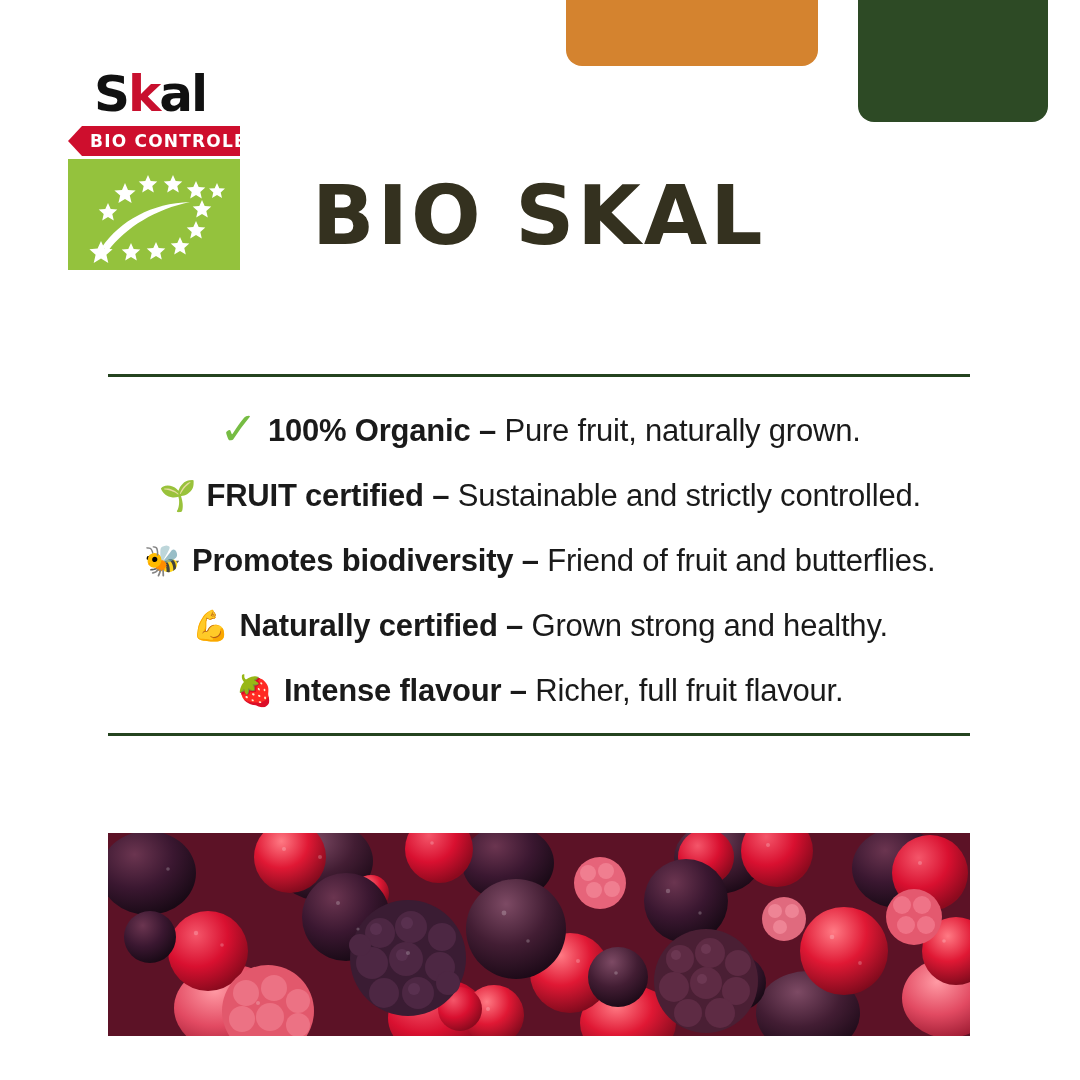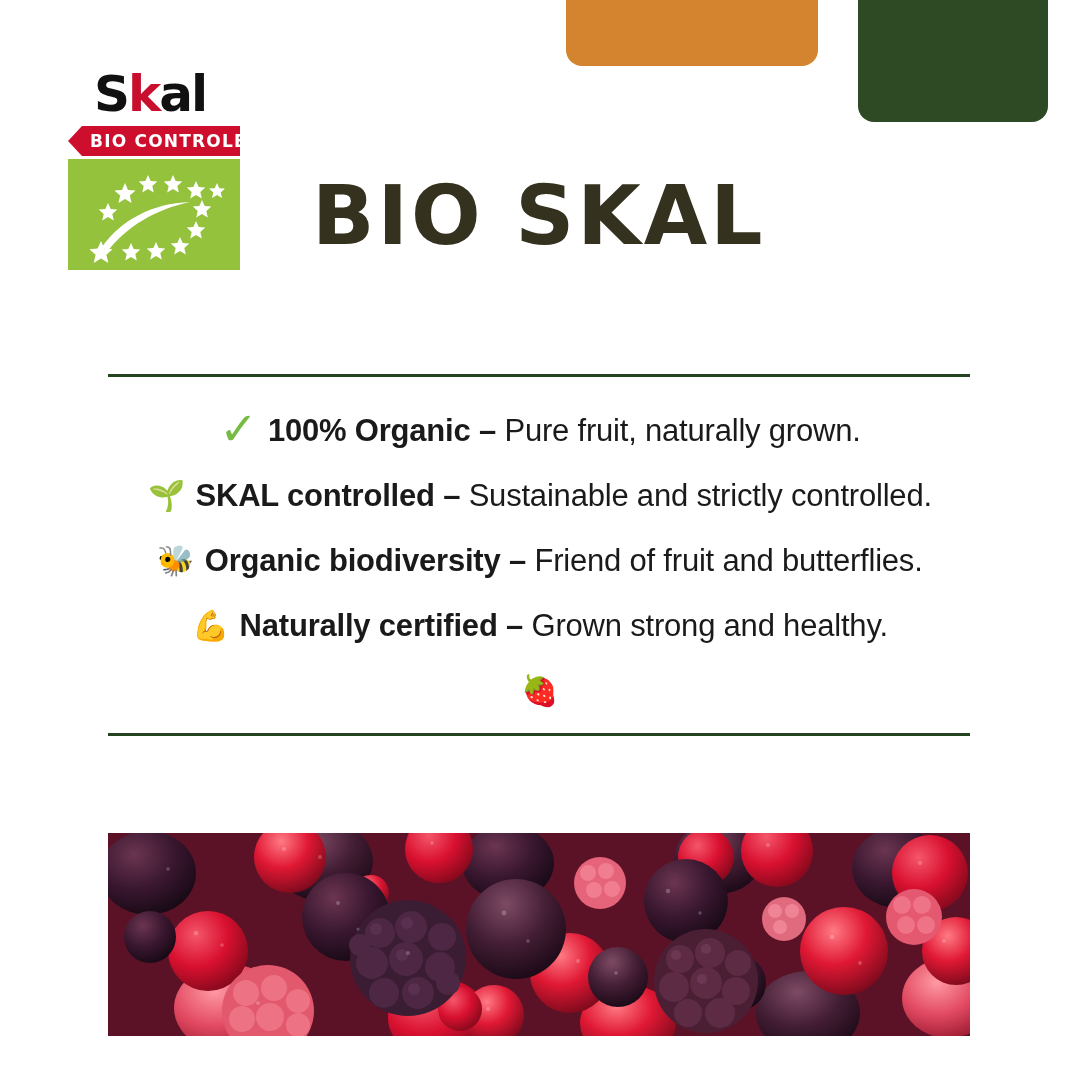--- a/index.html
+++ b/index.html
@@ -214,35 +214,36 @@
 
 <div id="benefits-list">
 
   <div class="benefit-row">
     <span class="benefit-icon check">✓</span>
     <span class="benefit-text"><span class="lead">100% Organic –</span><span class="rest"> Pure fruit, naturally grown.</span></span>
   </div>
 
   <div class="benefit-row">
     <span class="benefit-icon">🌱</span>
-    <span class="benefit-text"><span class="lead">SKAL controlled –</span><span class="rest"> Sustainable and strictly controlled.</span></span>
+    <span class="benefit-text"><span class="lead">FRUIT certified –</span><span class="rest"> Sustainable and strictly controlled.</span></span>
   </div>
 
   <div class="benefit-row">
     <span class="benefit-icon">🐝</span>
-    <span class="benefit-text"><span class="lead">Organic biodiversity –</span><span class="rest"> Friend of fruit and butterflies.</span></span>
+    <span class="benefit-text"><span class="lead">Promotes biodiversity –</span><span class="rest"> Friend of fruit and butterflies.</span></span>
   </div>
 
   <div class="benefit-row">
     <span class="benefit-icon">💪</span>
     <span class="benefit-text"><span class="lead">Naturally certified –</span><span class="rest"> Grown strong and healthy.</span></span>
   </div>
 
   <div class="benefit-row">
     <span class="benefit-icon">🍓</span>
+    <span class="benefit-text"><span class="lead">Intense flavour –</span><span class="rest"> Richer, full fruit flavour.</span></span>
   </div>
 
 </div>
 
 <div id="berry-photo">
   <svg viewBox="0 0 862 203" preserveAspectRatio="none" aria-hidden="true">
     <defs>
       <radialGradient id="gRed" cx="35%" cy="30%" r="72%">
         <stop offset="0%" stop-color="#f4566a"></stop>
         <stop offset="55%" stop-color="#d91030"></stop>

